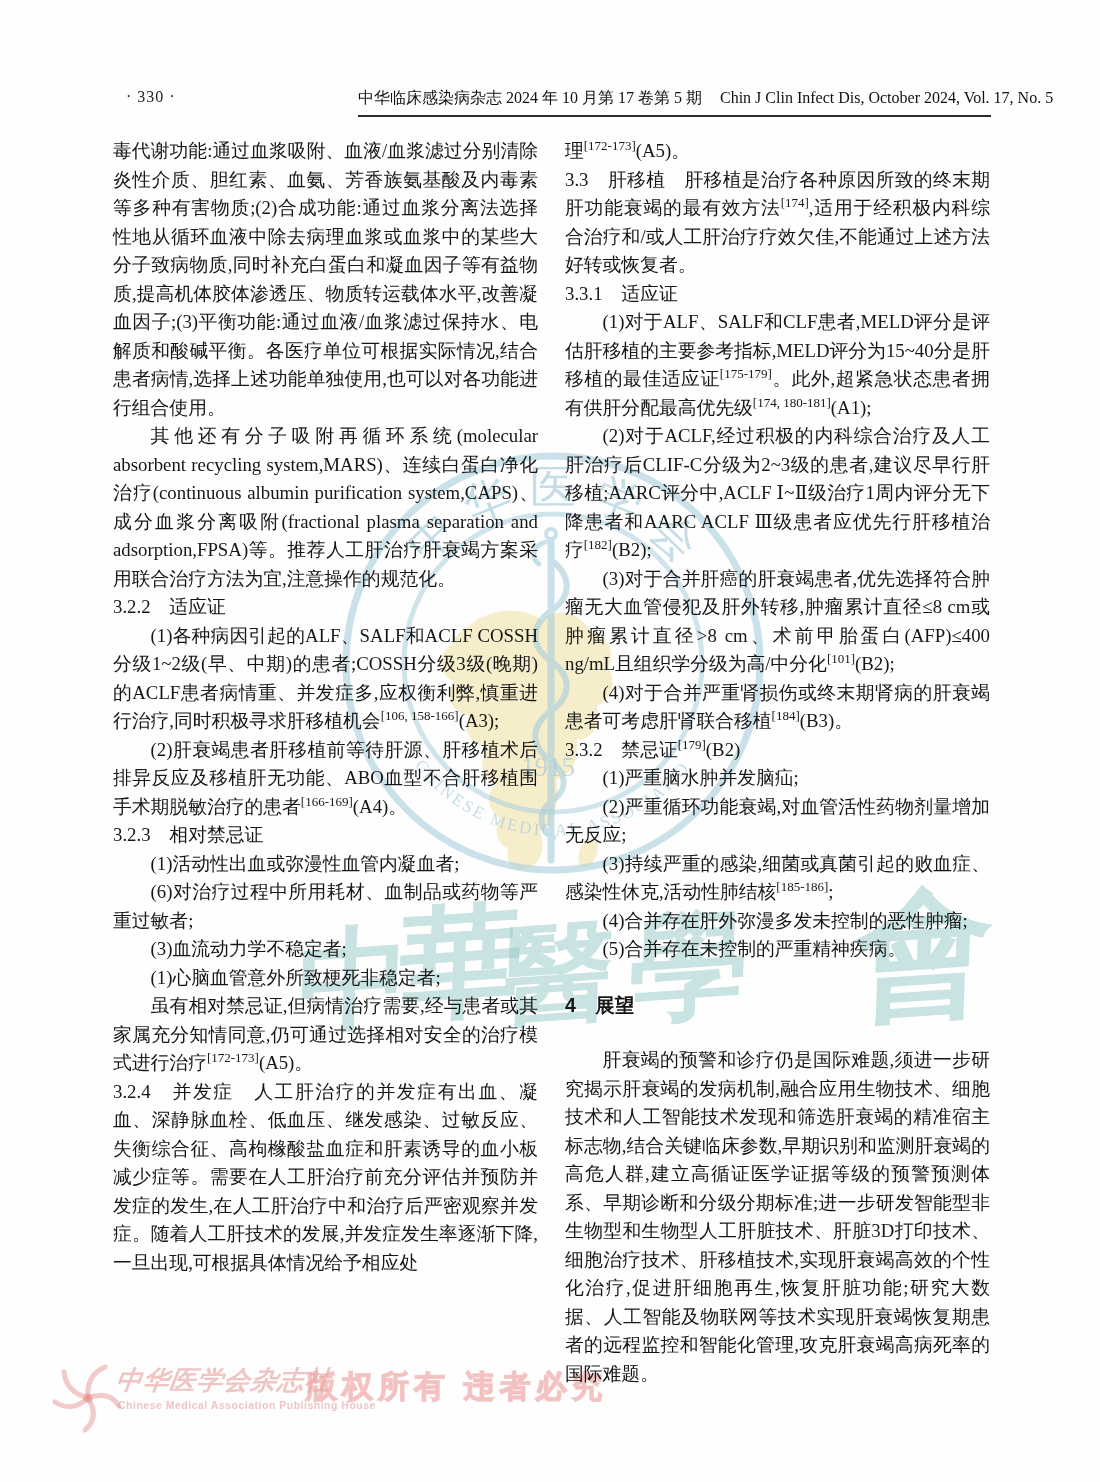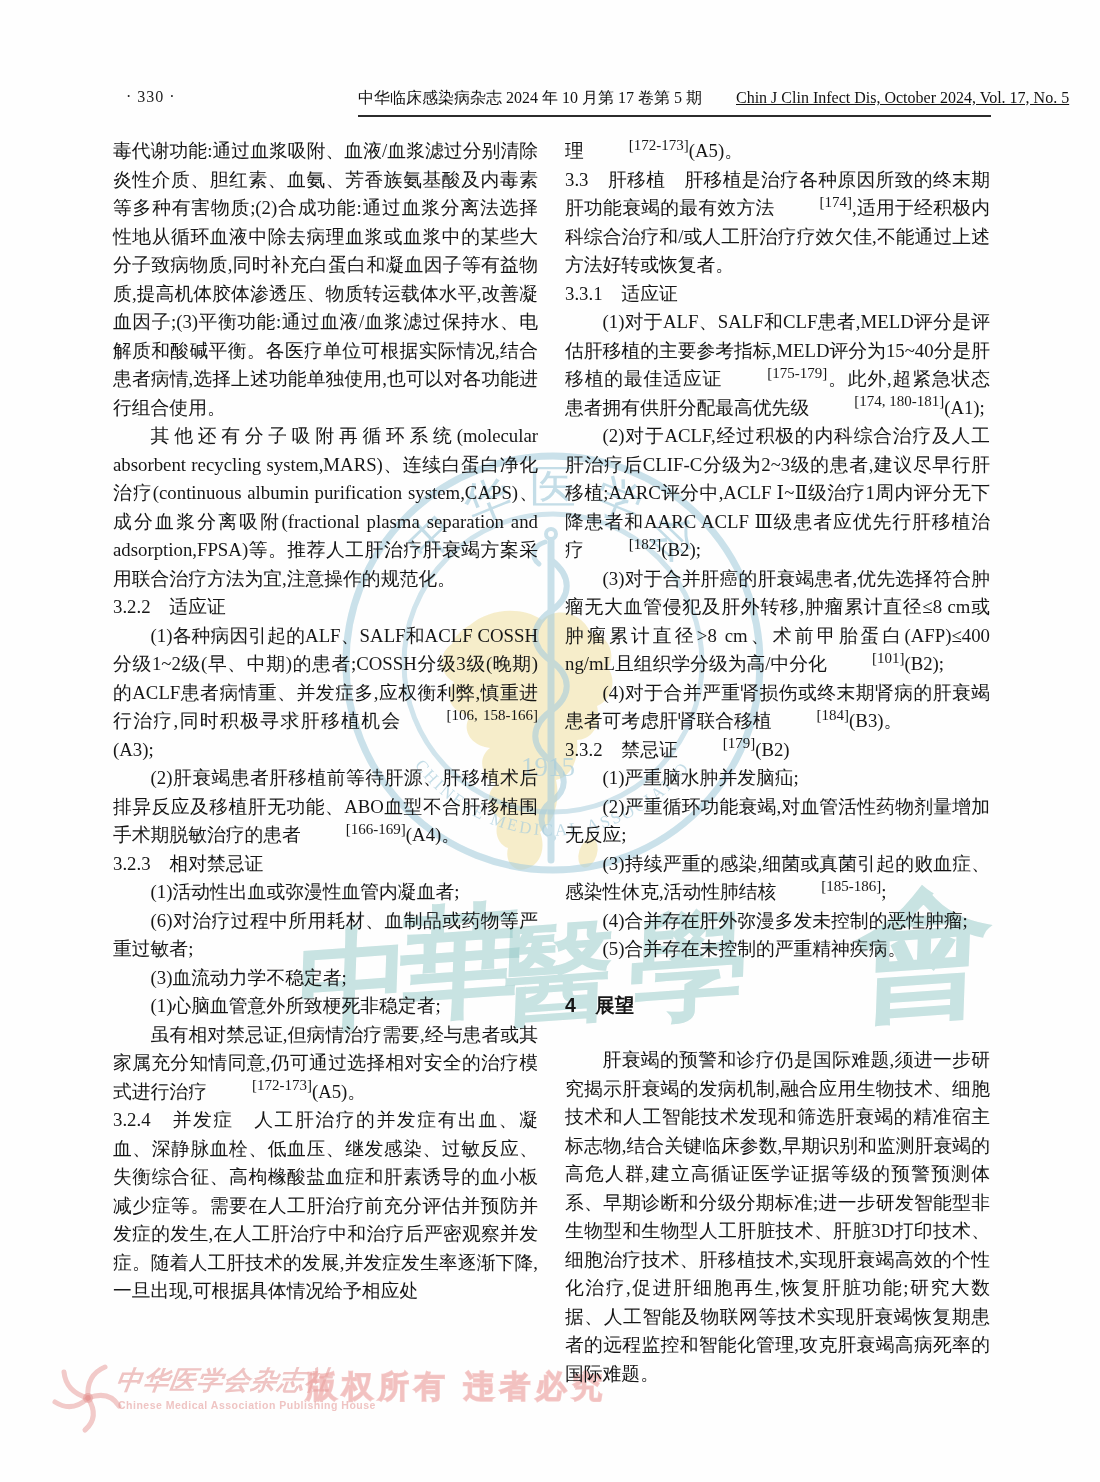--- a/index.html
+++ b/index.html
@@ -11,42 +11,42 @@
   }
   
   .hdr-pagenum {
     position:absolute; left:126px; top:88px;
     font-size:16px; letter-spacing:1px; color:#222;
   }
   .hdr-line {
     position:absolute; left:358px; top:88px; width:633px;
     font-size:16px; color:#111; text-align:center; white-space:nowrap;
   }
-  .hdr-line .en { margin-left:30px;text-decoration:underline; }
+  .hdr-line .en { margin-left:14px; }
   .hdr-rule {
     position:absolute; left:358px; top:115px; width:633px; height:0;
     border-top:2px solid #2b2b2b;
   }
   
   .col {
     position:absolute; top:137px; width:425px;
     font-size:18.8px; line-height:28.5px; text-align:justify;
     z-index:3;
   }
   .col-left  { left:113px; }
   .col-right { left:565px; }
   .blk { margin:0; }
   .blk.para { text-indent:2em; }
   .blk.cont, .blk.headpara, .blk.heading { text-indent:0; }
   .blk.heading1 {
     font-family:"Liberation Sans","DejaVu Sans",sans-serif;
     font-weight:700; font-size:19.5px; margin:27px 0; text-indent:0;
   }
   .blk sup {
-    font-size:15px; line-height:0; vertical-align:super; letter-spacing:0;margin-left:45px;
+    font-size:13px; line-height:0; vertical-align:super; letter-spacing:0;
   }
   
   .wm { position:absolute; z-index:1; pointer-events:none; }
   .wm-svg { position:absolute; left:0; top:0; }
   .calli span {
     position:absolute;
     font-family:"Liberation Serif","DejaVu Serif",serif;
     color:rgba(146,199,197,0.50); font-weight:700;
     transform:skewX(-6deg) rotate(-4deg);
   }

